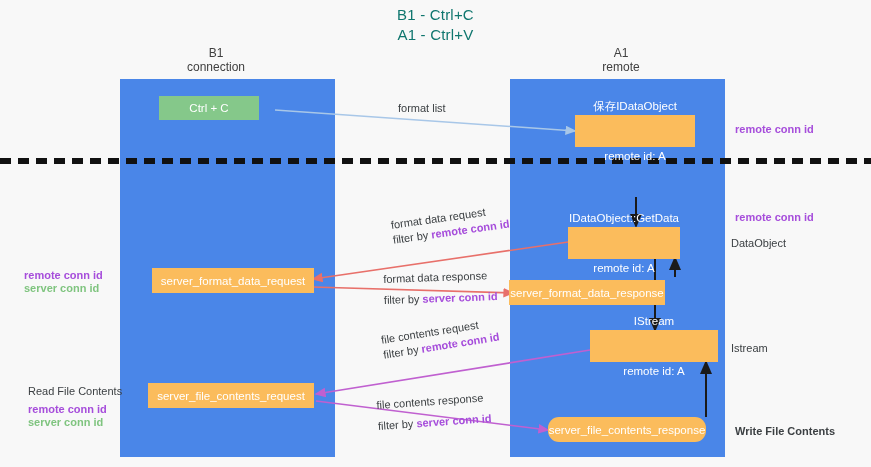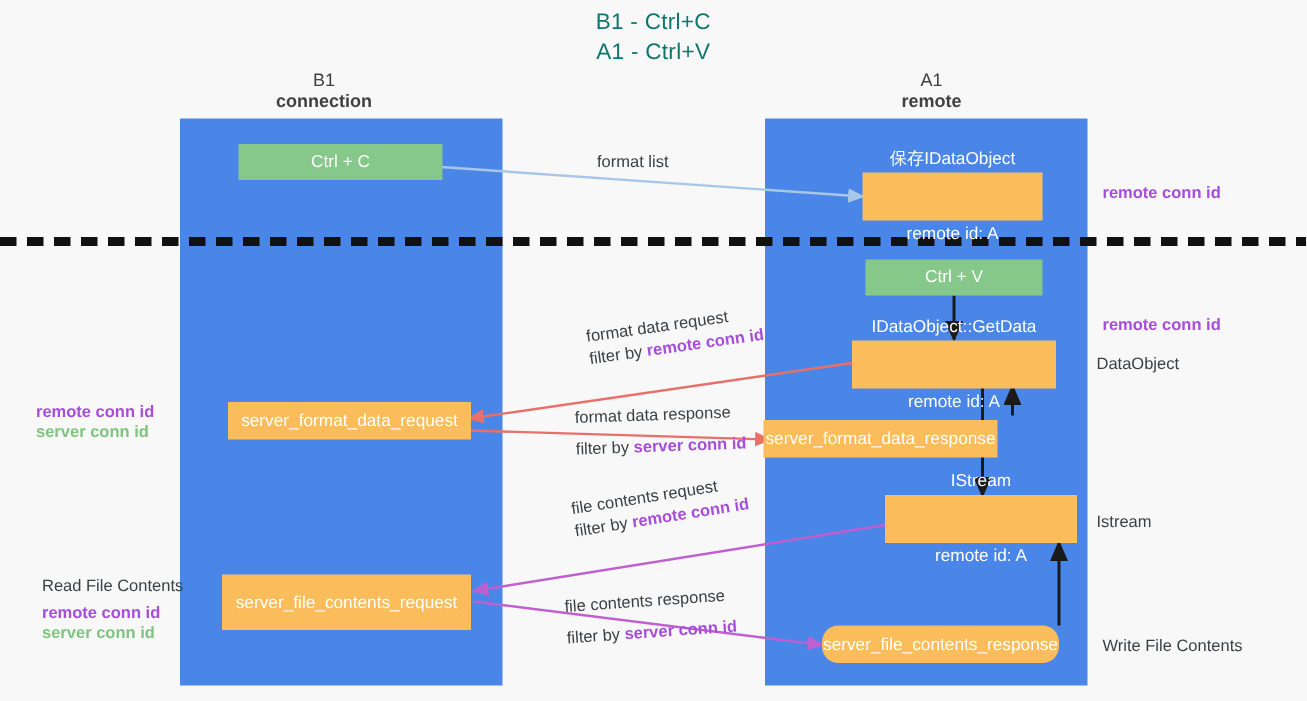--- a/index.html
+++ b/index.html
@@ -31,21 +31,21 @@
   }
   .col-head {
     position: absolute;
     text-align: center;
     color: #404040;
     font-size: 12px;
     line-height: 14px;
     width: 200px;
   }
   .col-head .l1 { display:block; }
-  .col-head .l2 { display:block;font-weight:bold; }
+  .col-head .l2 { display:block; }
   .lane {
     position: absolute;
     background: #4a86e8;
   }
   .node {
     position: absolute;
     box-sizing: border-box;
     color: #ffffff;
     font-size: 11.5px;
     line-height: 14px;
@@ -136,52 +136,49 @@
 
     <line x1="655" y1="258" x2="655" y2="330" stroke="#1a1a1a" stroke-width="2" marker-end="url(#ar-black)"></line>
 
     <line x1="590" y1="350" x2="316" y2="394" stroke="#c060d0" stroke-width="1.6" marker-end="url(#ar-purple)"></line>
 
     <line x1="316" y1="401" x2="548" y2="430" stroke="#c060d0" stroke-width="1.6" marker-end="url(#ar-purple)"></line>
 
     <line x1="706" y1="417" x2="706" y2="362" stroke="#1a1a1a" stroke-width="2" marker-end="url(#ar-black)"></line>
   </svg>
 
-  <div class="node green" style="left:159px; top:96px; width:136px; height:24px;">
+  <div class="node green" style="left:159px; top:96px; width:100px; height:24px;">
     <span>Ctrl + C</span>
   </div>
 
   <div class="node orange" style="left:575px; top:115px; width:120px; height:32px;">
     <span>保存IDataObject</span>
     <span class="sub">remote id: A</span>
   </div>
 
-  <div class="node green" style="left:577px; top:173px; width:118px; height:24px;">
-    <span>Ctrl + V</span>
-  </div>
-
-  <div class="node orange" style="left:568px; top:227px; width:136px; height:32px;">
+
+  <div class="node orange" style="left:568px; top:227px; width:112px; height:32px;">
     <span>IDataObject::GetData</span>
     <span class="sub">remote id: A</span>
   </div>
 
   <div class="node orange" style="left:152px; top:268px; width:162px; height:25px;">
     <span>server_format_data_request</span>
   </div>
 
   <div class="node orange" style="left:509px; top:280px; width:156px; height:25px;">
     <span>server_format_data_response</span>
   </div>
 
   <div class="node orange" style="left:590px; top:330px; width:128px; height:32px;">
     <span>IStream</span>
     <span class="sub">remote id: A</span>
   </div>
 
-  <div class="node orange" style="left:148px; top:383px; width:166px; height:37px;text-align:right;">
+  <div class="node orange" style="left:148px; top:383px; width:166px; height:25px;text-align:right;">
     <span>server_file_contents_request</span>
   </div>
 
   <div class="node orange" style="left:548px; top:417px; width:158px; height:25px;border-radius:11px;">
     <span>server_file_contents_response</span>
   </div>
 
   <div class="edge-label" style="left:398px; top:101px;">format list</div>
 
   <div class="edge-label" style="left:390px; top:218px; transform:rotate(-8deg); transform-origin:left top;">
@@ -205,21 +202,21 @@
   </div>
 
   <div class="side-label bold-purple" style="left:735px; top:122px;">remote conn id</div>
 
   <div class="side-label bold-purple" style="left:735px; top:210px;">remote conn id</div>
 
   <div class="side-label" style="left:731px; top:236px;">DataObject</div>
 
   <div class="side-label" style="left:731px; top:341px;">Istream</div>
 
-  <div class="side-label" style="left:735px; top:424px;">Write File Contents</div>
+  <div class="side-label" style="left:735px; top:424px;font-weight:bold;">Write File Contents</div>
 
   <div class="side-label bold-purple" style="left:24px; top:268px;">remote conn id</div>
   <div class="side-label bold-green" style="left:24px; top:281px;">server conn id</div>
 
   <div class="side-label" style="left:28px; top:384px;">Read File Contents</div>
   <div class="side-label bold-purple" style="left:28px; top:402px;">remote conn id</div>
   <div class="side-label bold-green" style="left:28px; top:415px;">server conn id</div>
 
 </div>
 

